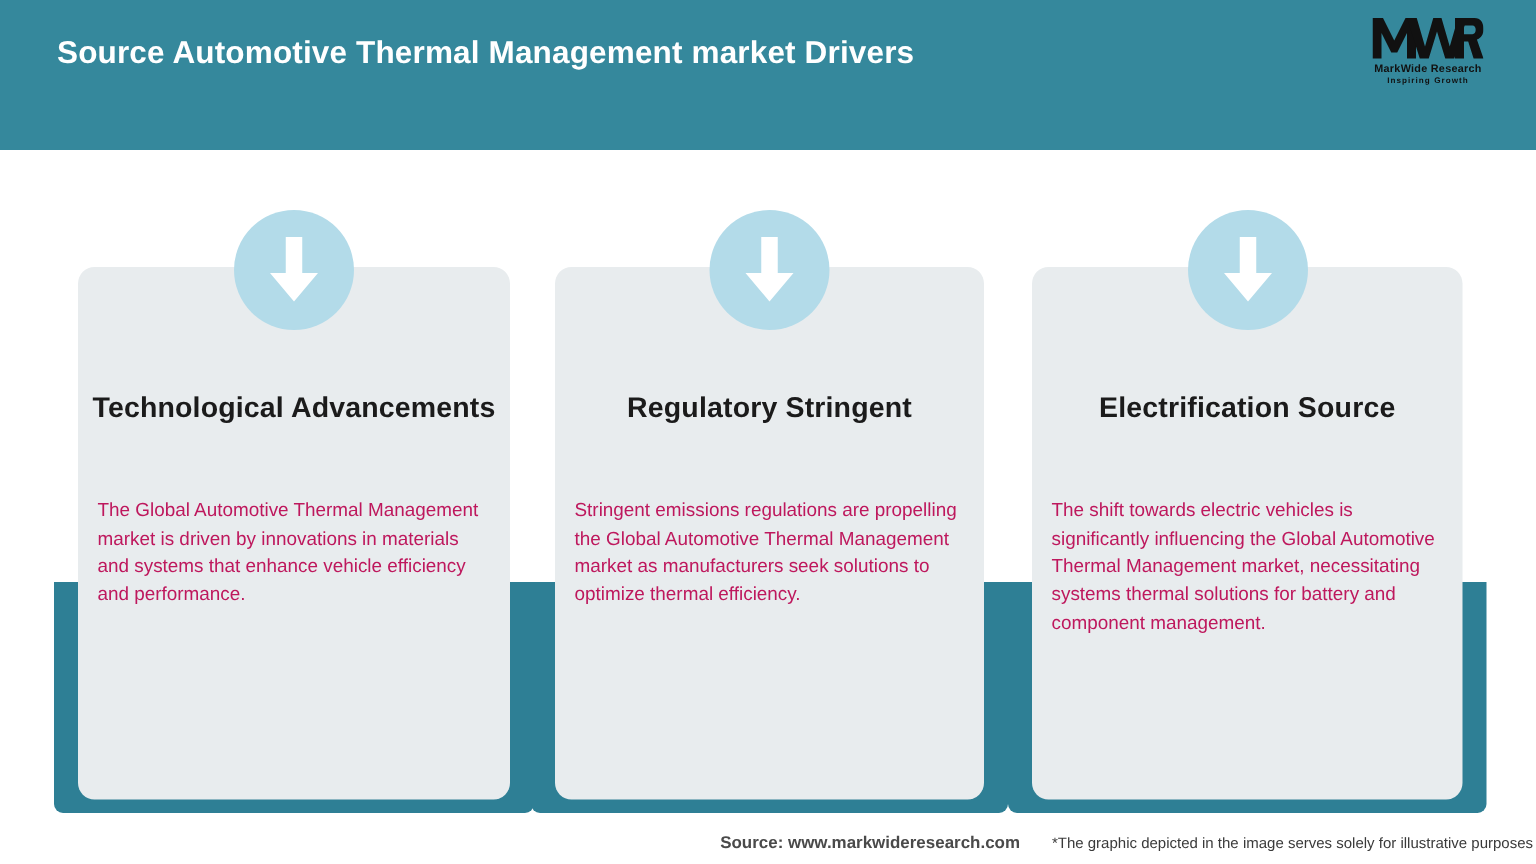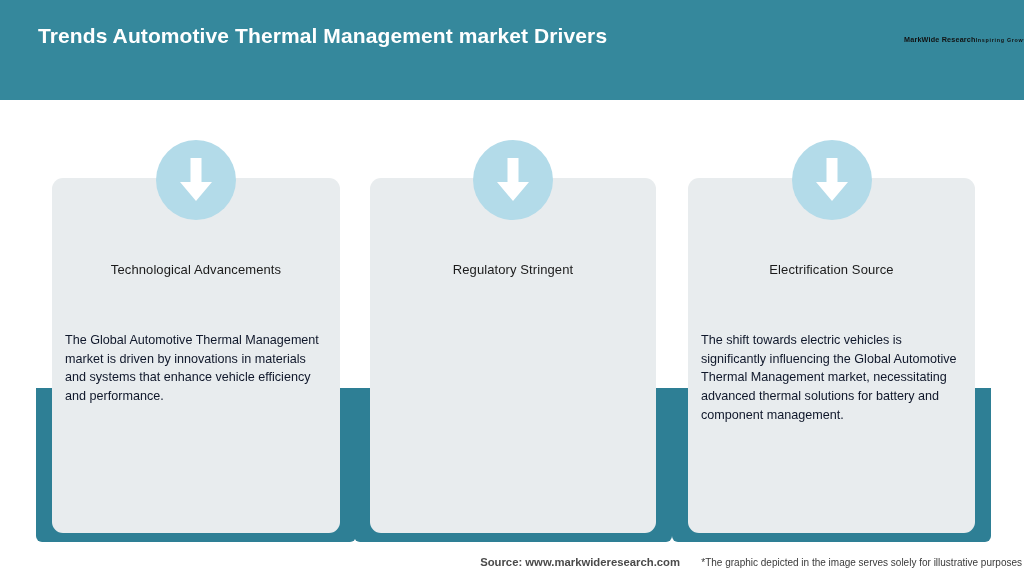--- a/index.html
+++ b/index.html
@@ -17,21 +17,21 @@
     background:#35889c;
   }
   .header-title{
     position:absolute;left:38px;top:24px;
     font-size:21px;font-weight:bold;color:#ffffff;
     letter-spacing:.1px;white-space:nowrap;
   }
   .logo{
     position:absolute;right:24px;top:10px;
     width:96px;height:58px;
-    display:flex;flex-direction:row;align-items:center;justify-content:flex-start;
+    display:flex;flex-direction:column;align-items:center;justify-content:flex-start;
   }
   .logo-mark{display:block;}
   .logo-name{
     font-size:7.2px;font-weight:bold;color:#111;letter-spacing:.2px;
     margin-top:1px;white-space:nowrap;
   }
   .logo-tag{
     font-size:5.4px;font-weight:bold;color:#111;letter-spacing:.7px;
     margin-top:1px;white-space:nowrap;
   }
@@ -61,47 +61,47 @@
     position:absolute;top:0px;left:50%;transform:translateX(-50%);
     width:80px;height:80px;border-radius:50%;
     background:#b3dbe9;
     display:flex;align-items:center;justify-content:center;
     z-index:3;
   }
   .arrow-svg{display:block;}
   .card-title{
     position:absolute;left:0;right:0;top:84px;
     text-align:center;
-    font-size:13px;font-weight:normal;color:#1b1b1b;
+    font-size:19px;font-weight:bold;color:#1b1b1b;
     letter-spacing:.1px;
   }
   .card-body{
     position:absolute;left:13px;right:11px;top:153px;
-    font-size:12.6px;line-height:1.48;color:#0f172a;
+    font-size:12.6px;line-height:1.48;color:#be185d;
   }
 
   
   .source{
     position:absolute;left:0;top:556px;width:680px;
     text-align:right;
     font-size:11.3px;font-weight:bold;color:#4a4a4a;
   }
   .disclaimer{
     position:absolute;right:2px;top:557px;
     font-size:10px;color:#3a3a3a;
     white-space:nowrap;
   }
 </style>
 </head>
 <body>
 
 <div class="canvas">
 
   <div class="header">
-    <div class="header-title">Trends Automotive Thermal Management market Drivers</div>
+    <div class="header-title">Source Automotive Thermal Management market Drivers</div>
 
     <div class="logo">
       <svg class="logo-mark" width="74" height="30" viewBox="0 0 74 30">
         <g fill="#111111">
 
           <polygon points="0,29 0,2 7,2 14.5,17 22,2 29,2 29,29 23,29 23,12 16.5,25 12.5,25 6,12 6,29"></polygon>
 
           <polygon points="23,2 29.5,2 35,21 40.5,2 46,2 51.5,21 57,2 63,2 54.5,29 48.5,29 43,11 37.5,29 31.5,29"></polygon>
 
           <path d="M55,2 L68,2 C72,2 74,5 74,9.5 C74,13 72.4,15.4 69.6,16.4 L74,29 L67.4,29 L63.8,17.6 L61,17.6 L61,29 L55,29 Z M61,7 L61,12.8 L66.6,12.8 C68,12.8 68.8,11.7 68.8,9.9 C68.8,8.1 68,7 66.6,7 Z"></path>
@@ -124,33 +124,34 @@
         <svg class="arrow-svg" width="34" height="44" viewBox="0 0 34 44">
           <polygon fill="#ffffff" points="11.5,0 22.5,0 22.5,24 33,24 17,43 1,24 11.5,24"></polygon>
         </svg>
       </div>
     </div>
 
     <div class="card-wrap c1">
       <div class="bracket"></div>
       <div class="card">
         <div class="card-title">Regulatory Stringent</div>
+        <div class="card-body">Stringent emissions regulations are propelling the Global Automotive Thermal Management market as manufacturers seek solutions to optimize thermal efficiency.</div>
       </div>
       <div class="circle">
         <svg class="arrow-svg" width="34" height="44" viewBox="0 0 34 44">
           <polygon fill="#ffffff" points="11.5,0 22.5,0 22.5,24 33,24 17,43 1,24 11.5,24"></polygon>
         </svg>
       </div>
     </div>
 
     <div class="card-wrap c2">
       <div class="bracket"></div>
       <div class="card">
         <div class="card-title">Electrification Source</div>
-        <div class="card-body">The shift towards electric vehicles is significantly influencing the Global Automotive Thermal Management market, necessitating advanced thermal solutions for battery and component management.</div>
+        <div class="card-body">The shift towards electric vehicles is significantly influencing the Global Automotive Thermal Management market, necessitating systems thermal solutions for battery and component management.</div>
       </div>
       <div class="circle">
         <svg class="arrow-svg" width="34" height="44" viewBox="0 0 34 44">
           <polygon fill="#ffffff" points="11.5,0 22.5,0 22.5,24 33,24 17,43 1,24 11.5,24"></polygon>
         </svg>
       </div>
     </div>
 
   </div>
 

